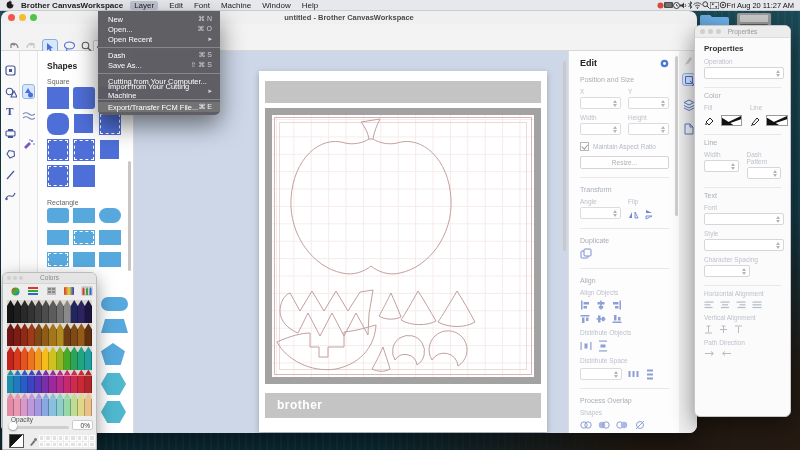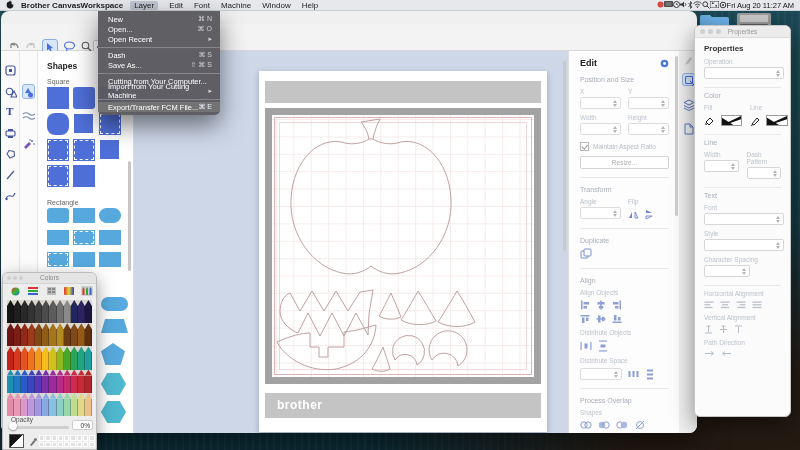--- a/index.html
+++ b/index.html
@@ -10,21 +10,21 @@
       repeating-linear-gradient(90deg, rgba(255,255,255,0.035) 0 2px, rgba(0,0,0,0) 2px 7px),
       linear-gradient(180deg,#1b4a56 0%,#123844 45%,#0c2d38 100%);}
   .abs{position:absolute;}
 
   
   #menubar{left:0;top:0;width:800px;height:11px;background:#e6e8ec;display:flex;align-items:center;
     font-size:8px;color:#1c1c1c;z-index:50;border-bottom:1px solid #c9ccd2;box-sizing:border-box;padding:0 6px;}
   #menubar .mtitle{margin-left:7px;font-weight:bold;}
   #menubar .mitem{margin-left:11px;}
   #menubar .mitem.open{background:rgba(50,70,110,0.22);border-radius:2px;padding:0 4px;margin-left:7px;}
-  #mb-right{margin-left:auto;display:flex;}
+  #mb-right{margin-left:auto;display:flex;align-items:center;}
   #mb-right .sic{display:inline-block;line-height:0;}
   #mb-clock{font-size:7.5px;color:#111;white-space:nowrap;}
 
   
   #appwin{left:1px;top:11px;width:696px;height:422px;background:#f1f0f0;border-radius:8px;
     box-shadow:0 12px 30px rgba(0,0,0,0.5);z-index:5;overflow:hidden;}
   #titlebar{left:0;top:0;width:696px;height:13px;}
   .tl{width:7px;height:7px;border-radius:50%;top:3px;}
   #tl-r{left:7px;background:#f2564d;}#tl-y{left:18px;background:#f5bd2e;}#tl-g{left:29px;background:#4fc44a;}
   #win-title{left:230px;top:2px;width:236px;text-align:center;font-size:7.5px;font-weight:bold;color:#4a4a4a;}
@@ -174,20 +174,26 @@
   </div>
   <div class="abs dtico" style="left:736px;top:12px;">
     <svg width="36" height="18">
         <rect x="1" y="1" width="34" height="16" rx="2" fill="#9a9a9a"></rect>
         <rect x="4" y="3" width="28" height="7" rx="1" fill="#c8c8c8"></rect>
         <rect x="4" y="12" width="28" height="3" rx="1" fill="#5a5a5a"></rect>
       </svg>
   </div>
 
   <div class="abs" id="appwin">
+    <div class="abs" id="titlebar">
+      <div class="abs tl" id="tl-r"></div>
+      <div class="abs tl" id="tl-y"></div>
+      <div class="abs tl" id="tl-g"></div>
+      <div class="abs" id="win-title">untitled - Brother CanvasWorkspace</div>
+    </div>
 
     <div class="abs" id="topbar">
       <span class="abs tbico" style="left:7px;">
         <svg width="12" height="10">
             <path d="M3,2 C7,0 10,3 10,6 M3,2 L3,6 M3,2 L7,3" stroke="#8a8a8a" stroke-width="1.3" fill="none"></path>
           </svg>
       </span>
       <span class="abs tbico" style="left:24px;">
         <svg width="12" height="10">
             <path d="M9,2 C5,0 2,3 2,6 M9,2 L9,6 M9,2 L5,3" stroke="#c6c6c6" stroke-width="1.3" fill="none"></path>

